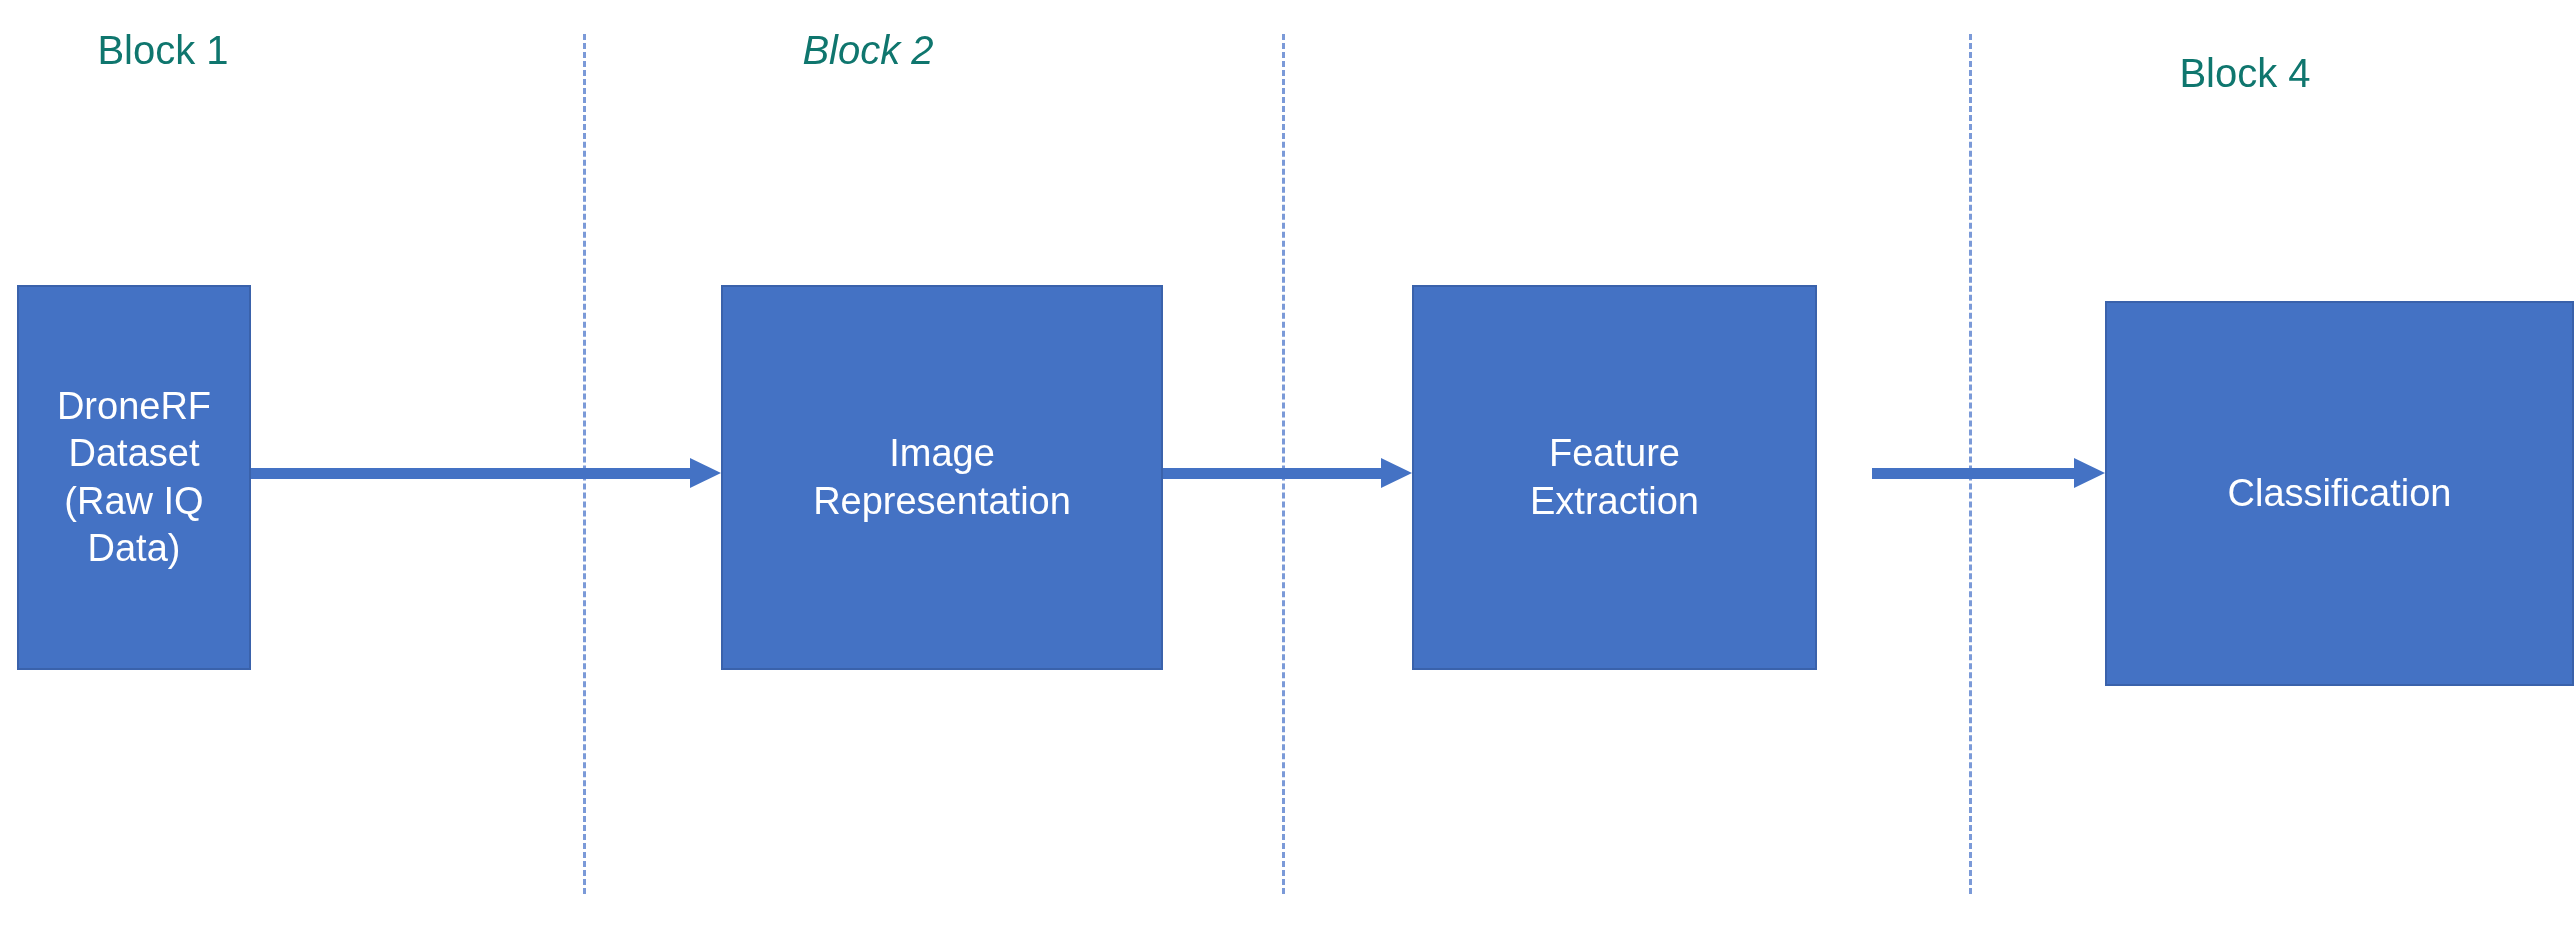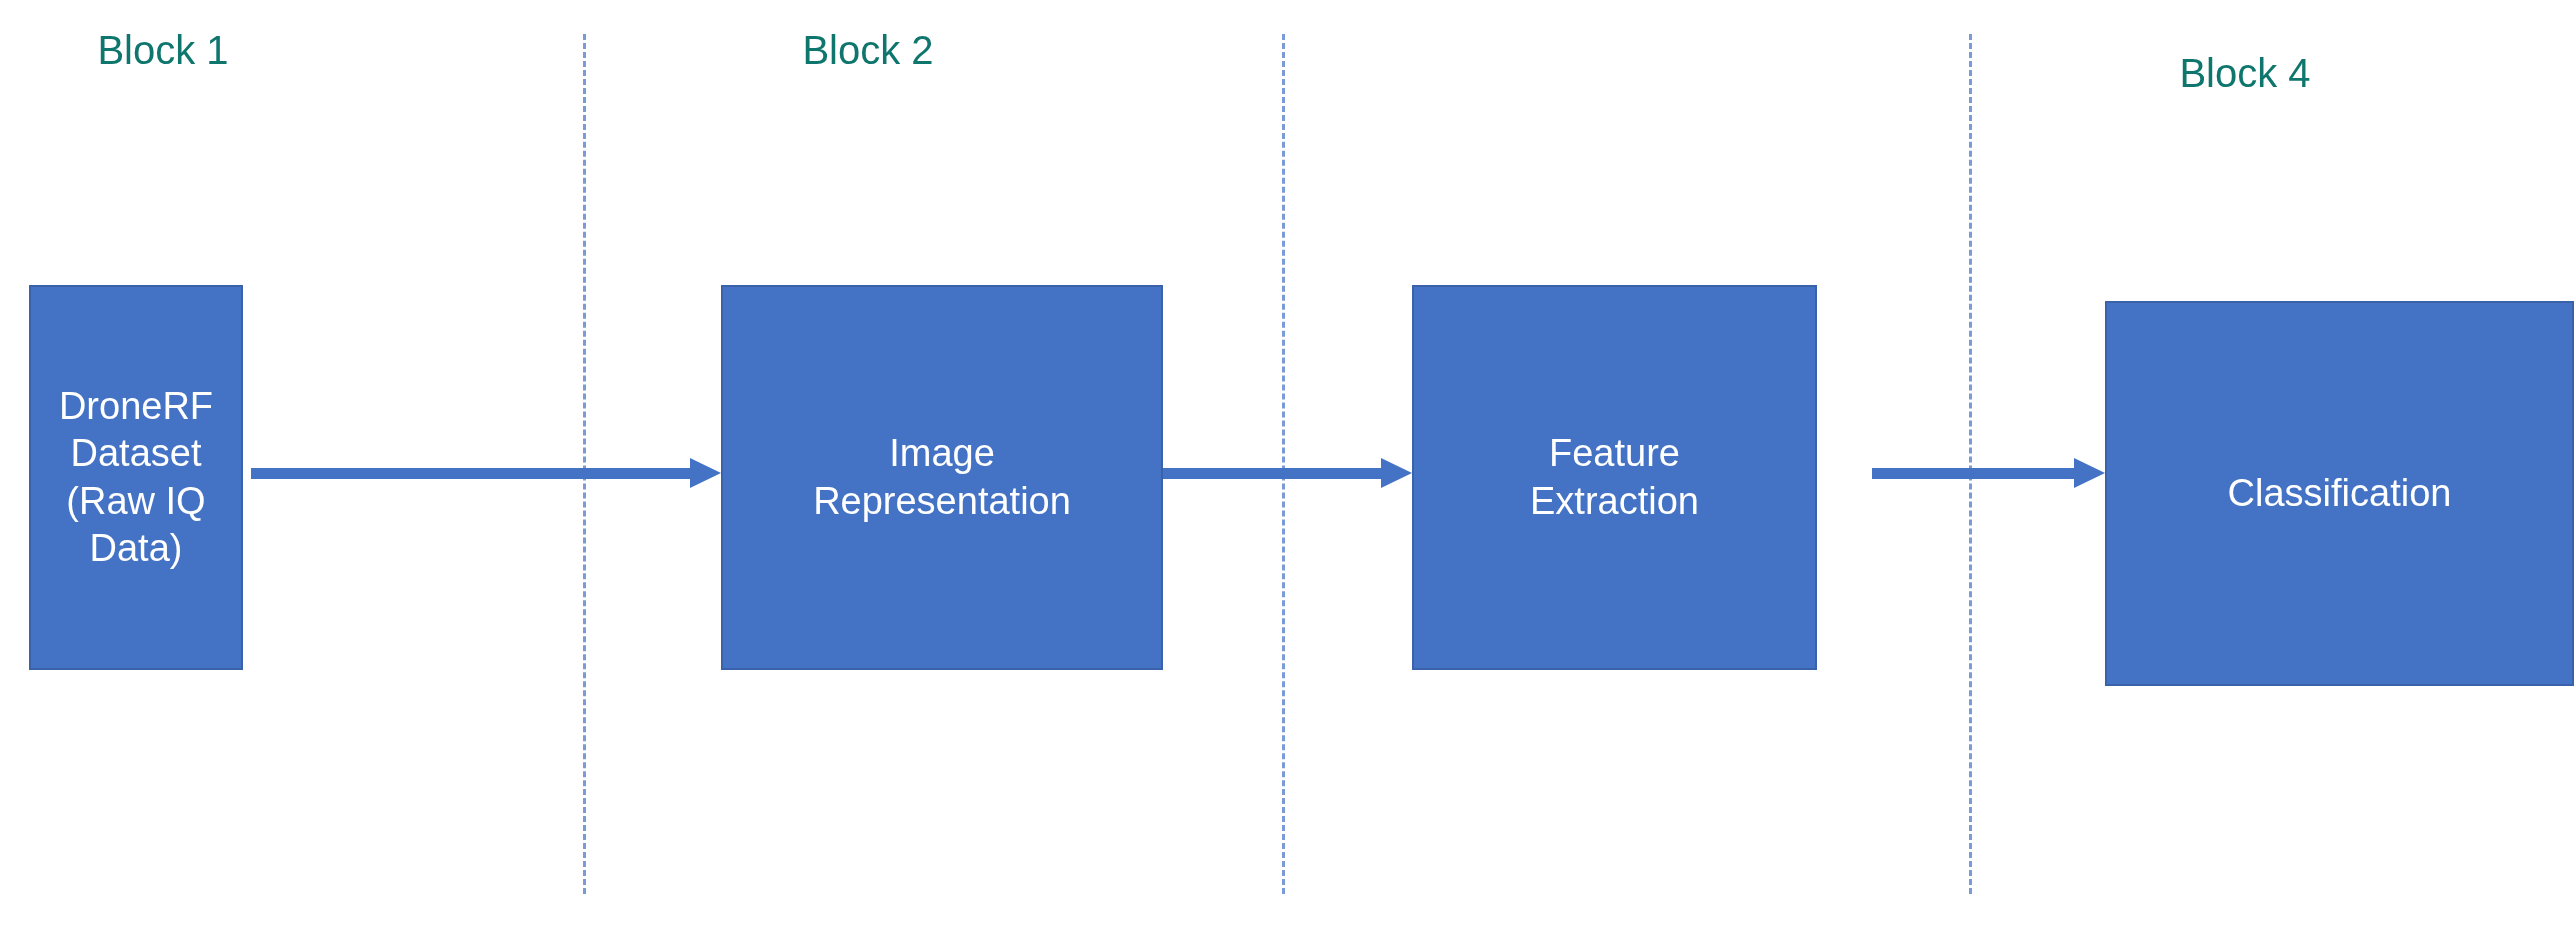--- a/index.html
+++ b/index.html
@@ -88,30 +88,30 @@
     border-left: 31px solid #4472c4;
   }
 </style>
 </head>
 <body>
 
 <div id="canvas">
 
   <div class="block-label" style="left:17px; width:292px;">Block 1</div>
 
-  <div class="block-label" style="left:722px; width:292px;">Block 2</div>
+  <div class="block-label" style="left:722px; width:292px;font-style:italic;">Block 2</div>
 
 
   <div class="block-label" style="left:2099px; width:292px;margin-top:23px;">Block 4</div>
 
   <div class="divider" style="left:583px;"></div>
   <div class="divider" style="left:1282px;"></div>
   <div class="divider" style="left:1969px;"></div>
 
-  <div class="process-box" style="left:29px; width:214px;">
+  <div class="process-box" style="left:17px; width:234px;">
     <span class="box-text">DroneRF
 Dataset
 (Raw IQ Data)</span>
   </div>
 
   <div class="process-box" style="left:721px; width:442px;">
     <span class="box-text">Image
 Representation</span>
   </div>
 

